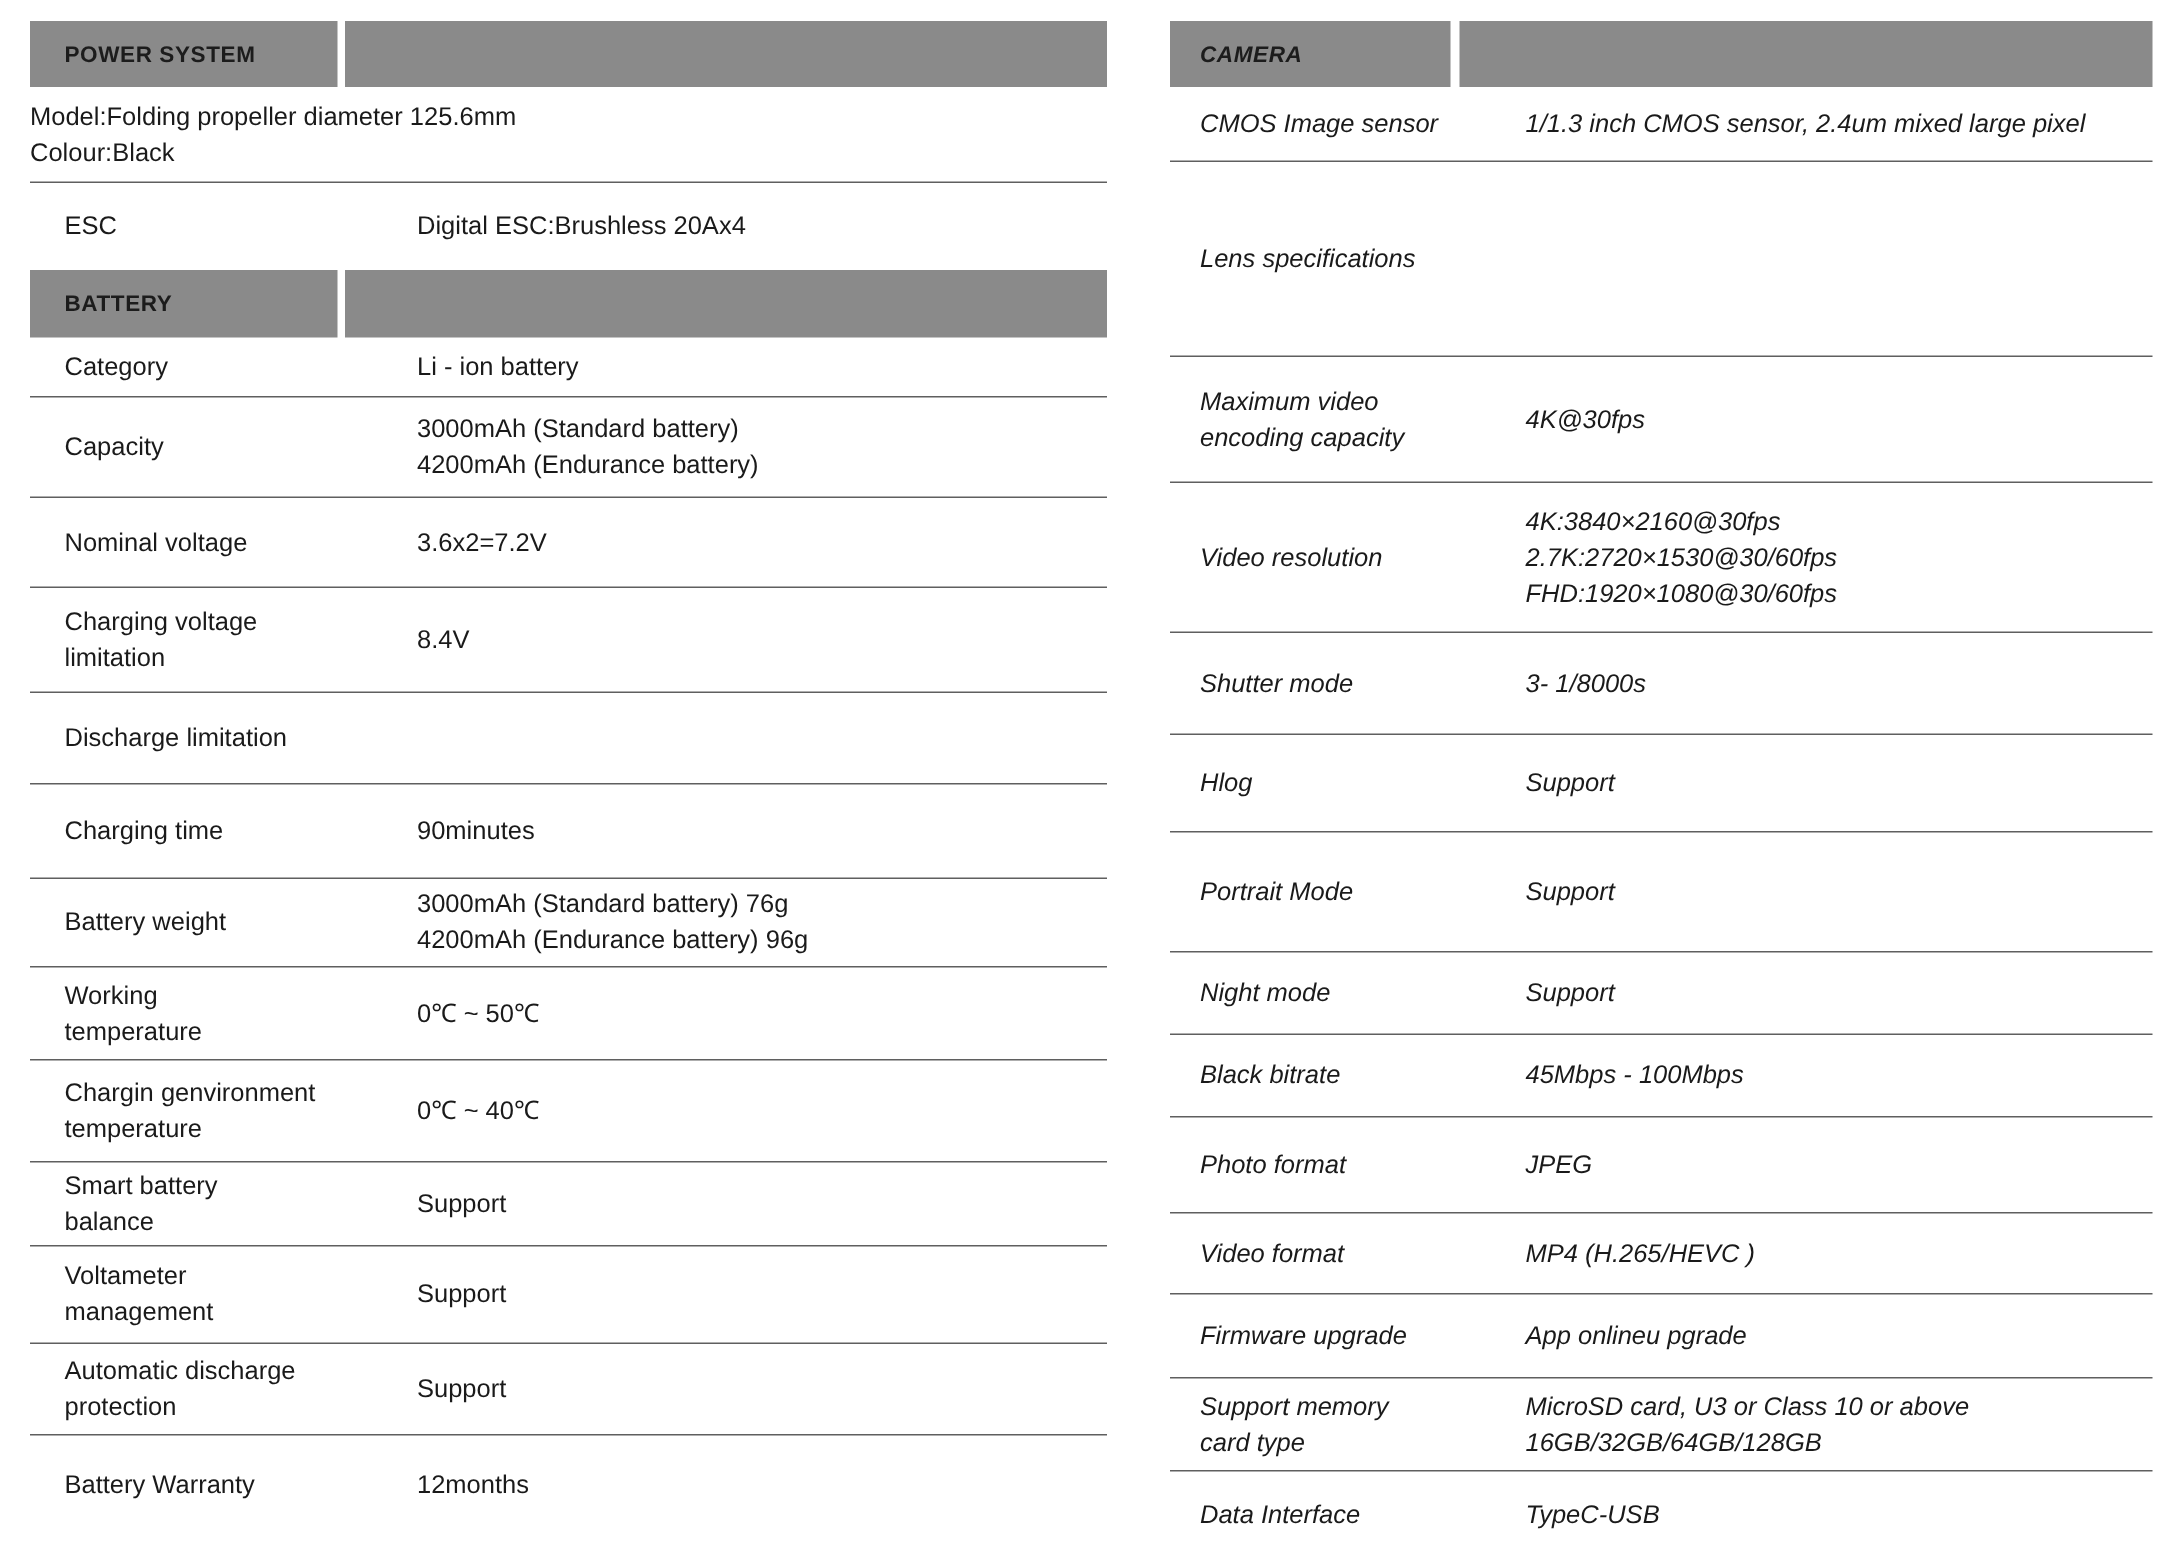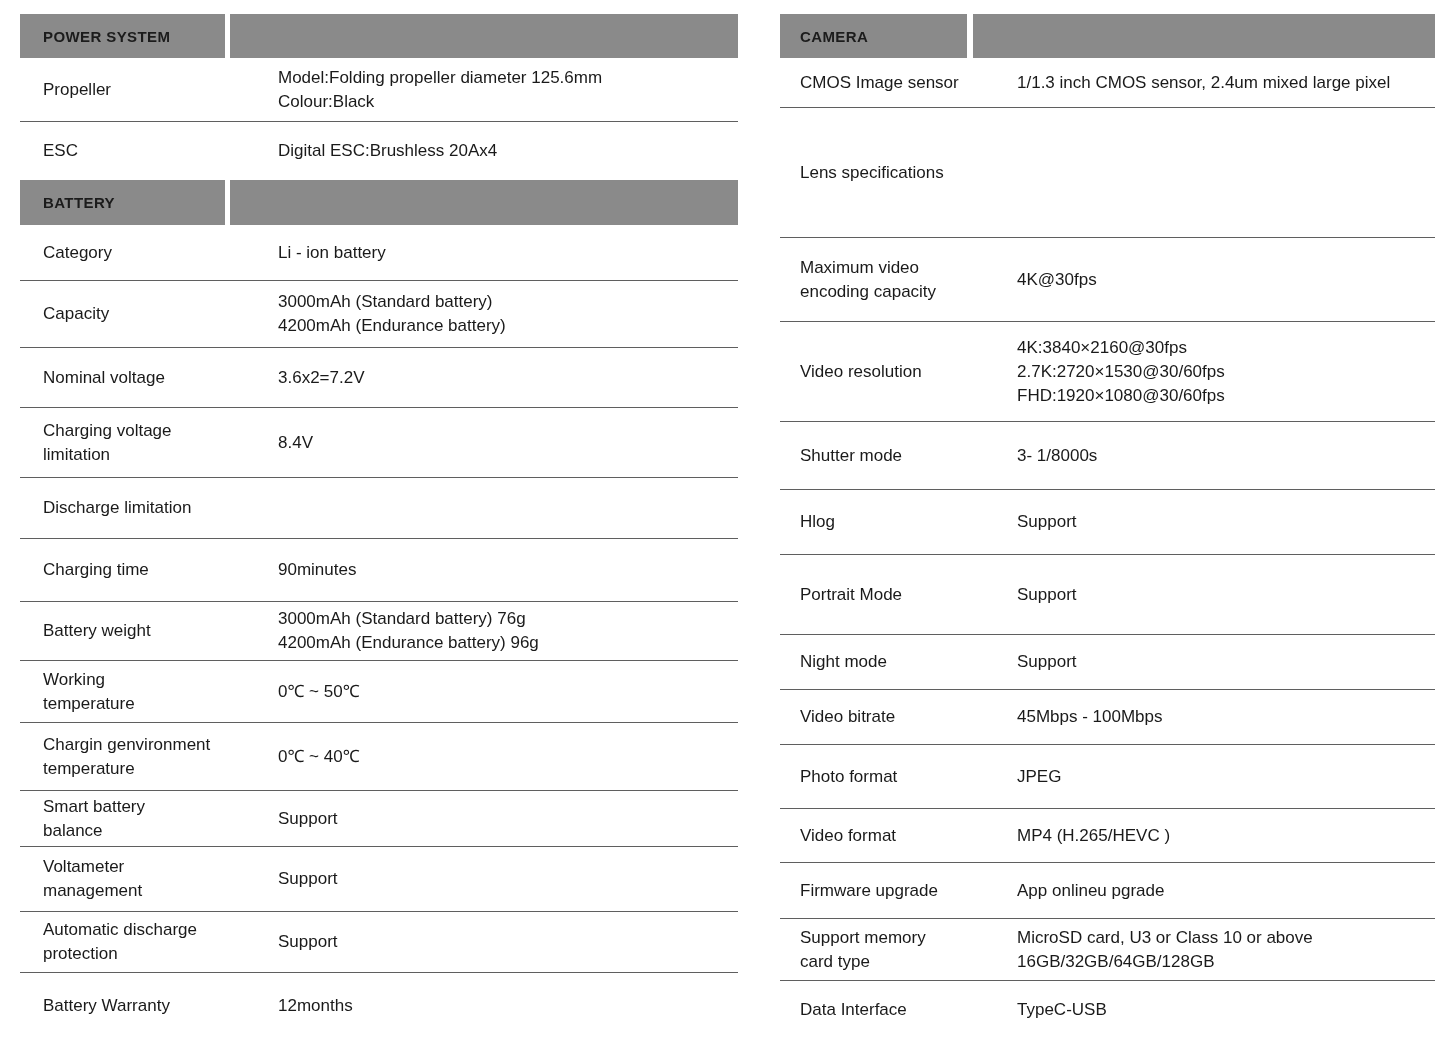--- a/index.html
+++ b/index.html
@@ -1,21 +1,21 @@
 <!DOCTYPE html>
 <html><head>
 <meta charset="utf-8">
 <style>
   * { margin:0; padding:0; box-sizing:border-box; }
   html,body { width:1445px; height:1038px; background:#ffffff; overflow:hidden; }
   body { font-family:"Liberation Sans", sans-serif; color:#1a1a1a; }
 
   .spec-table { position:absolute; top:14px; }
   #left-table  { left:20px;  width:718px; }
-  #right-table { left:780px; width:655px; }
+  #right-table { left:780px; width:655px;font-style:italic; }
 
   .sec-header { display:flex; height:44px; }
   .sec-title {
     background:#8a8a8a; color:#1c1c1c;
     display:flex; align-items:center;
     font-size:15px; font-weight:bold; letter-spacing:.4px;
   }
   #left-table  .sec-title { width:205px; padding-left:23px; margin-right:5px; }
   #right-table .sec-title { width:187px; padding-left:20px; margin-right:6px; }
   .sec-fill { flex:1; background:#8a8a8a; }
@@ -32,35 +32,34 @@
 <body>
 
 <div class="spec-table" id="left-table">
 
   <div class="sec-header">
     <div class="sec-title">POWER SYSTEM</div>
     <div class="sec-fill"></div>
   </div>
 
   <div class="row sep" style="height:64px">
-    <div class="lbl">Propeller</div>
     <div class="val">Model:Folding propeller diameter 125.6mm
 Colour:Black</div>
   </div>
   <div class="row" style="height:58px">
     <div class="lbl">ESC</div>
     <div class="val">Digital ESC:Brushless 20Ax4</div>
   </div>
 
   <div class="sec-header" style="height:45px">
     <div class="sec-title">BATTERY</div>
     <div class="sec-fill"></div>
   </div>
 
-  <div class="row sep" style="height:56px">
+  <div class="row sep" style="height:40px">
     <div class="lbl">Category</div>
     <div class="val">Li - ion battery</div>
   </div>
   <div class="row sep" style="height:67px">
     <div class="lbl">Capacity</div>
     <div class="val">3000mAh (Standard battery)
 4200mAh (Endurance battery)</div>
   </div>
   <div class="row sep" style="height:60px">
     <div class="lbl">Nominal voltage</div>
@@ -149,21 +148,21 @@
   </div>
   <div class="row sep" style="height:80px">
     <div class="lbl">Portrait Mode</div>
     <div class="val">Support</div>
   </div>
   <div class="row sep" style="height:55px">
     <div class="lbl">Night mode</div>
     <div class="val">Support</div>
   </div>
   <div class="row sep" style="height:55px">
-    <div class="lbl">Video bitrate</div>
+    <div class="lbl">Black bitrate</div>
     <div class="val">45Mbps - 100Mbps</div>
   </div>
   <div class="row sep" style="height:64px">
     <div class="lbl">Photo format</div>
     <div class="val">JPEG</div>
   </div>
   <div class="row sep" style="height:54px">
     <div class="lbl">Video format</div>
     <div class="val">MP4 (H.265/HEVC )</div>
   </div>

